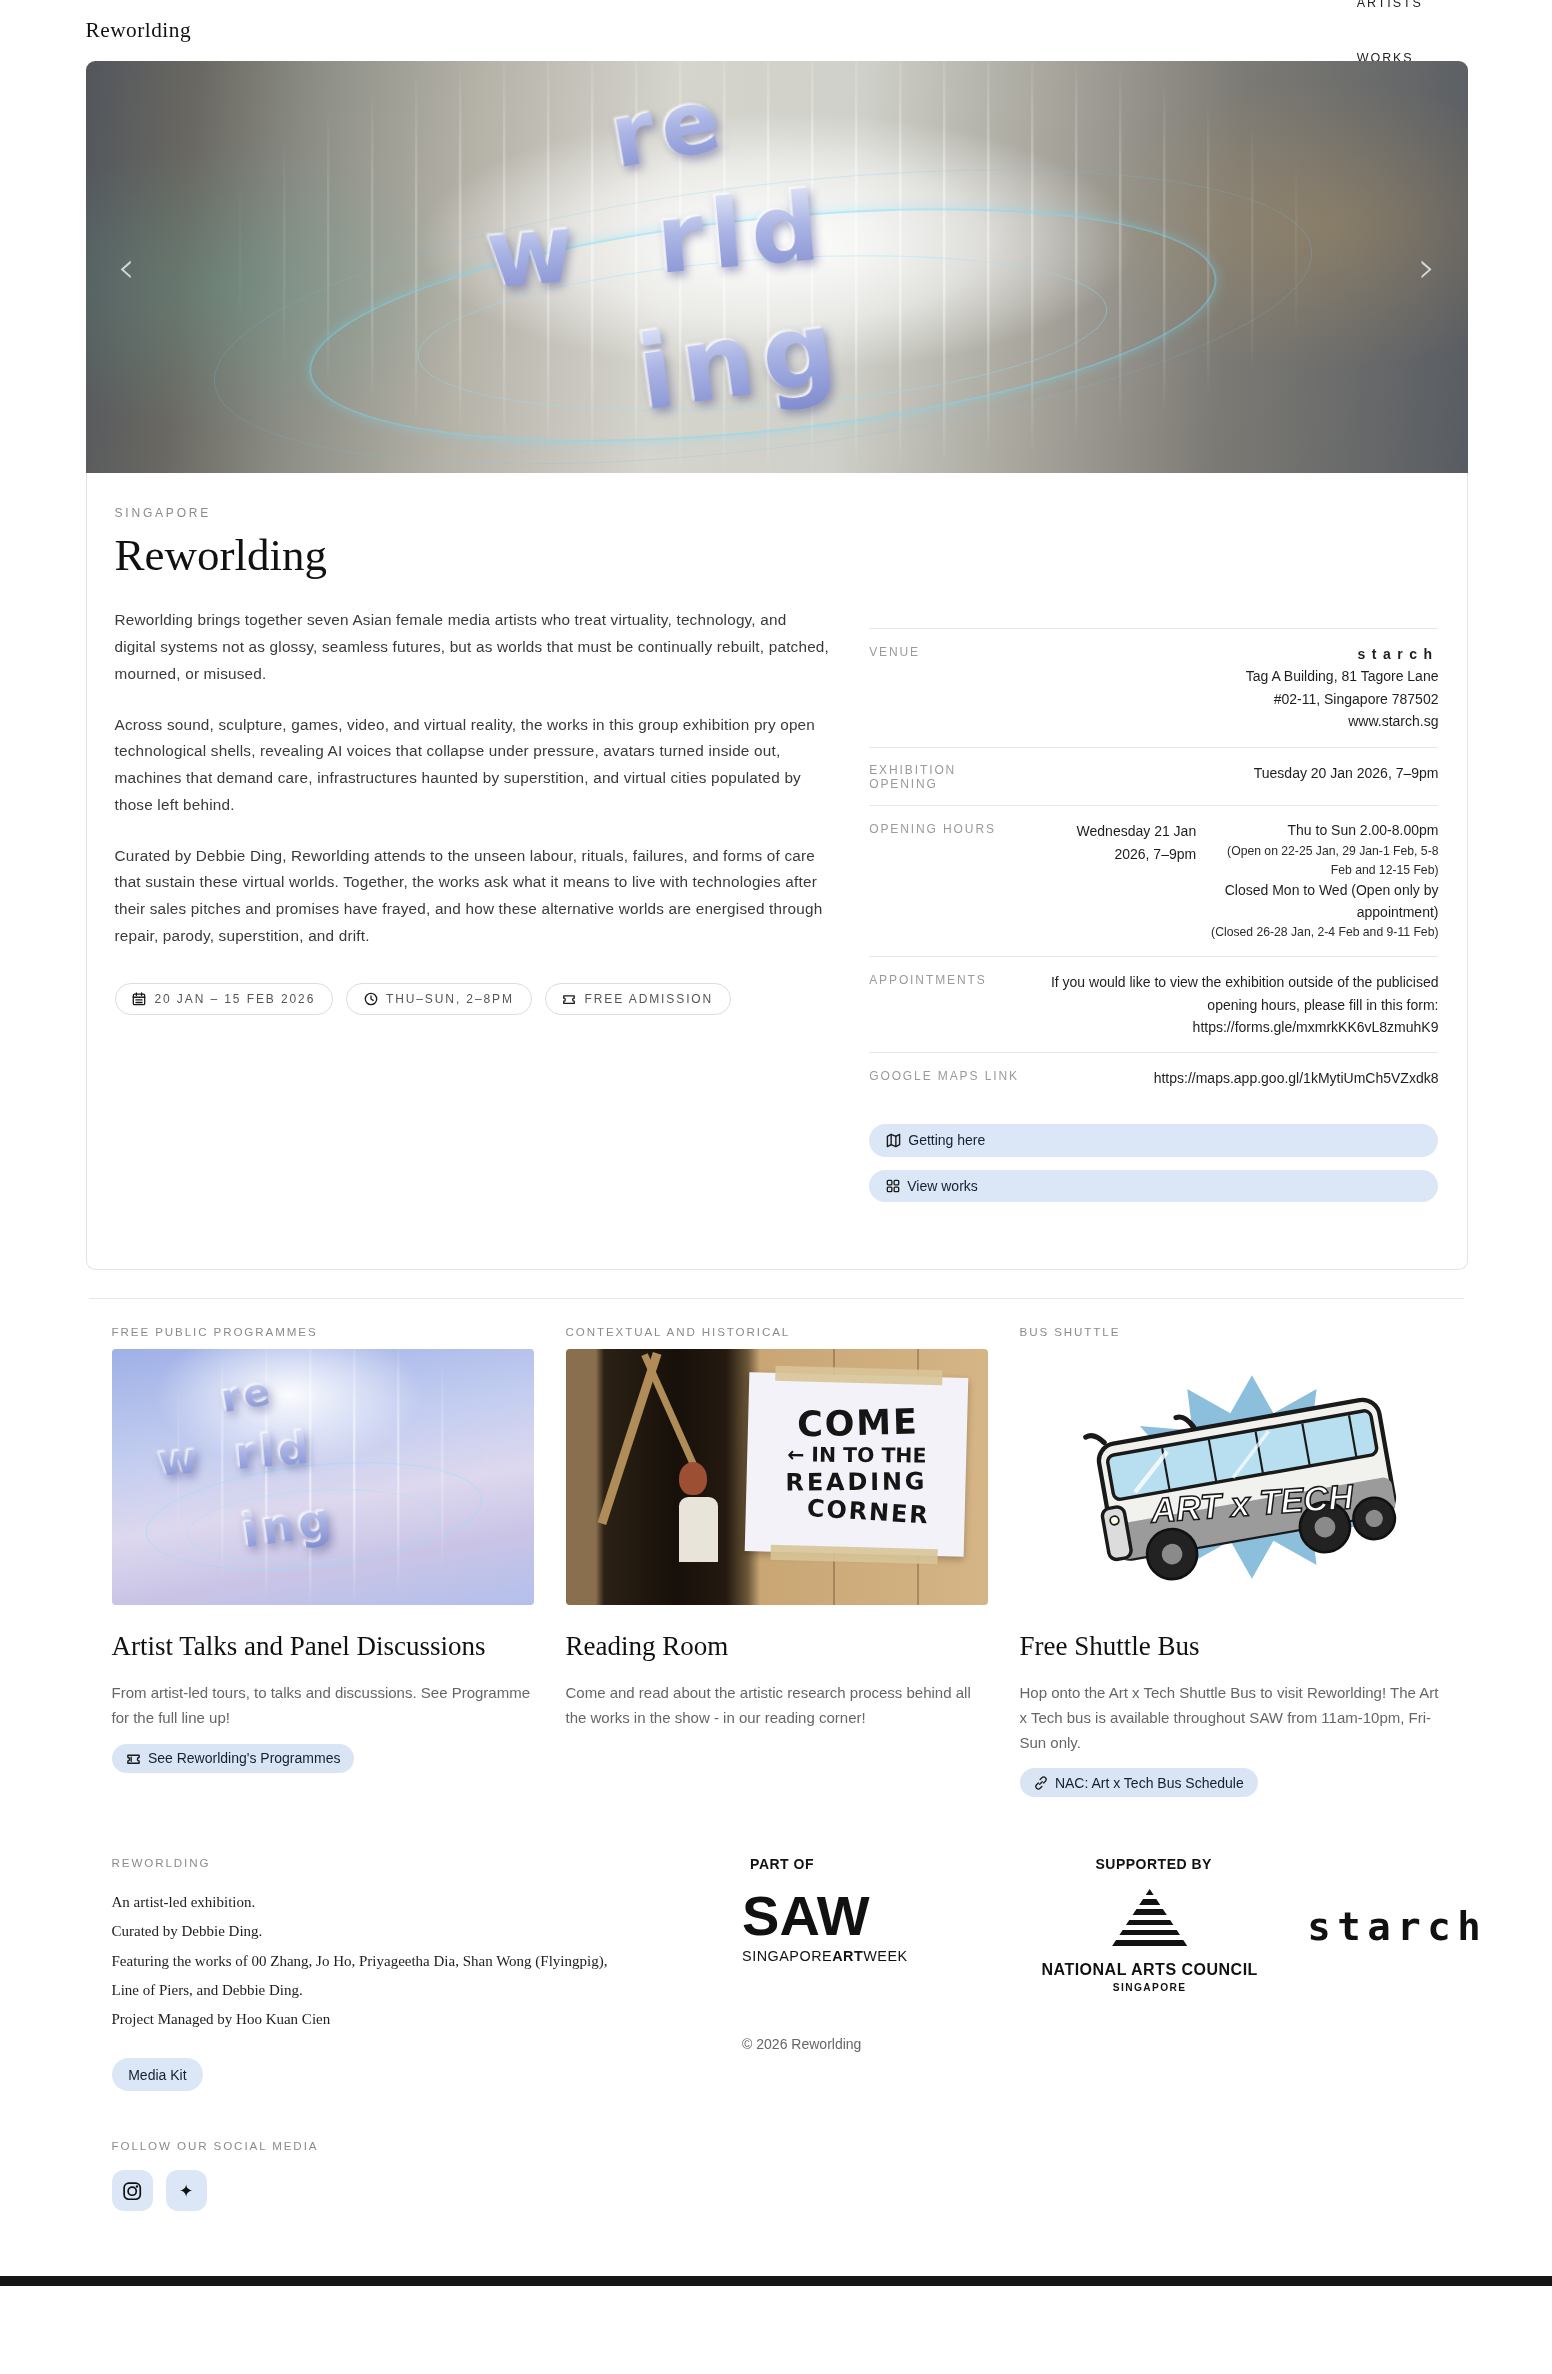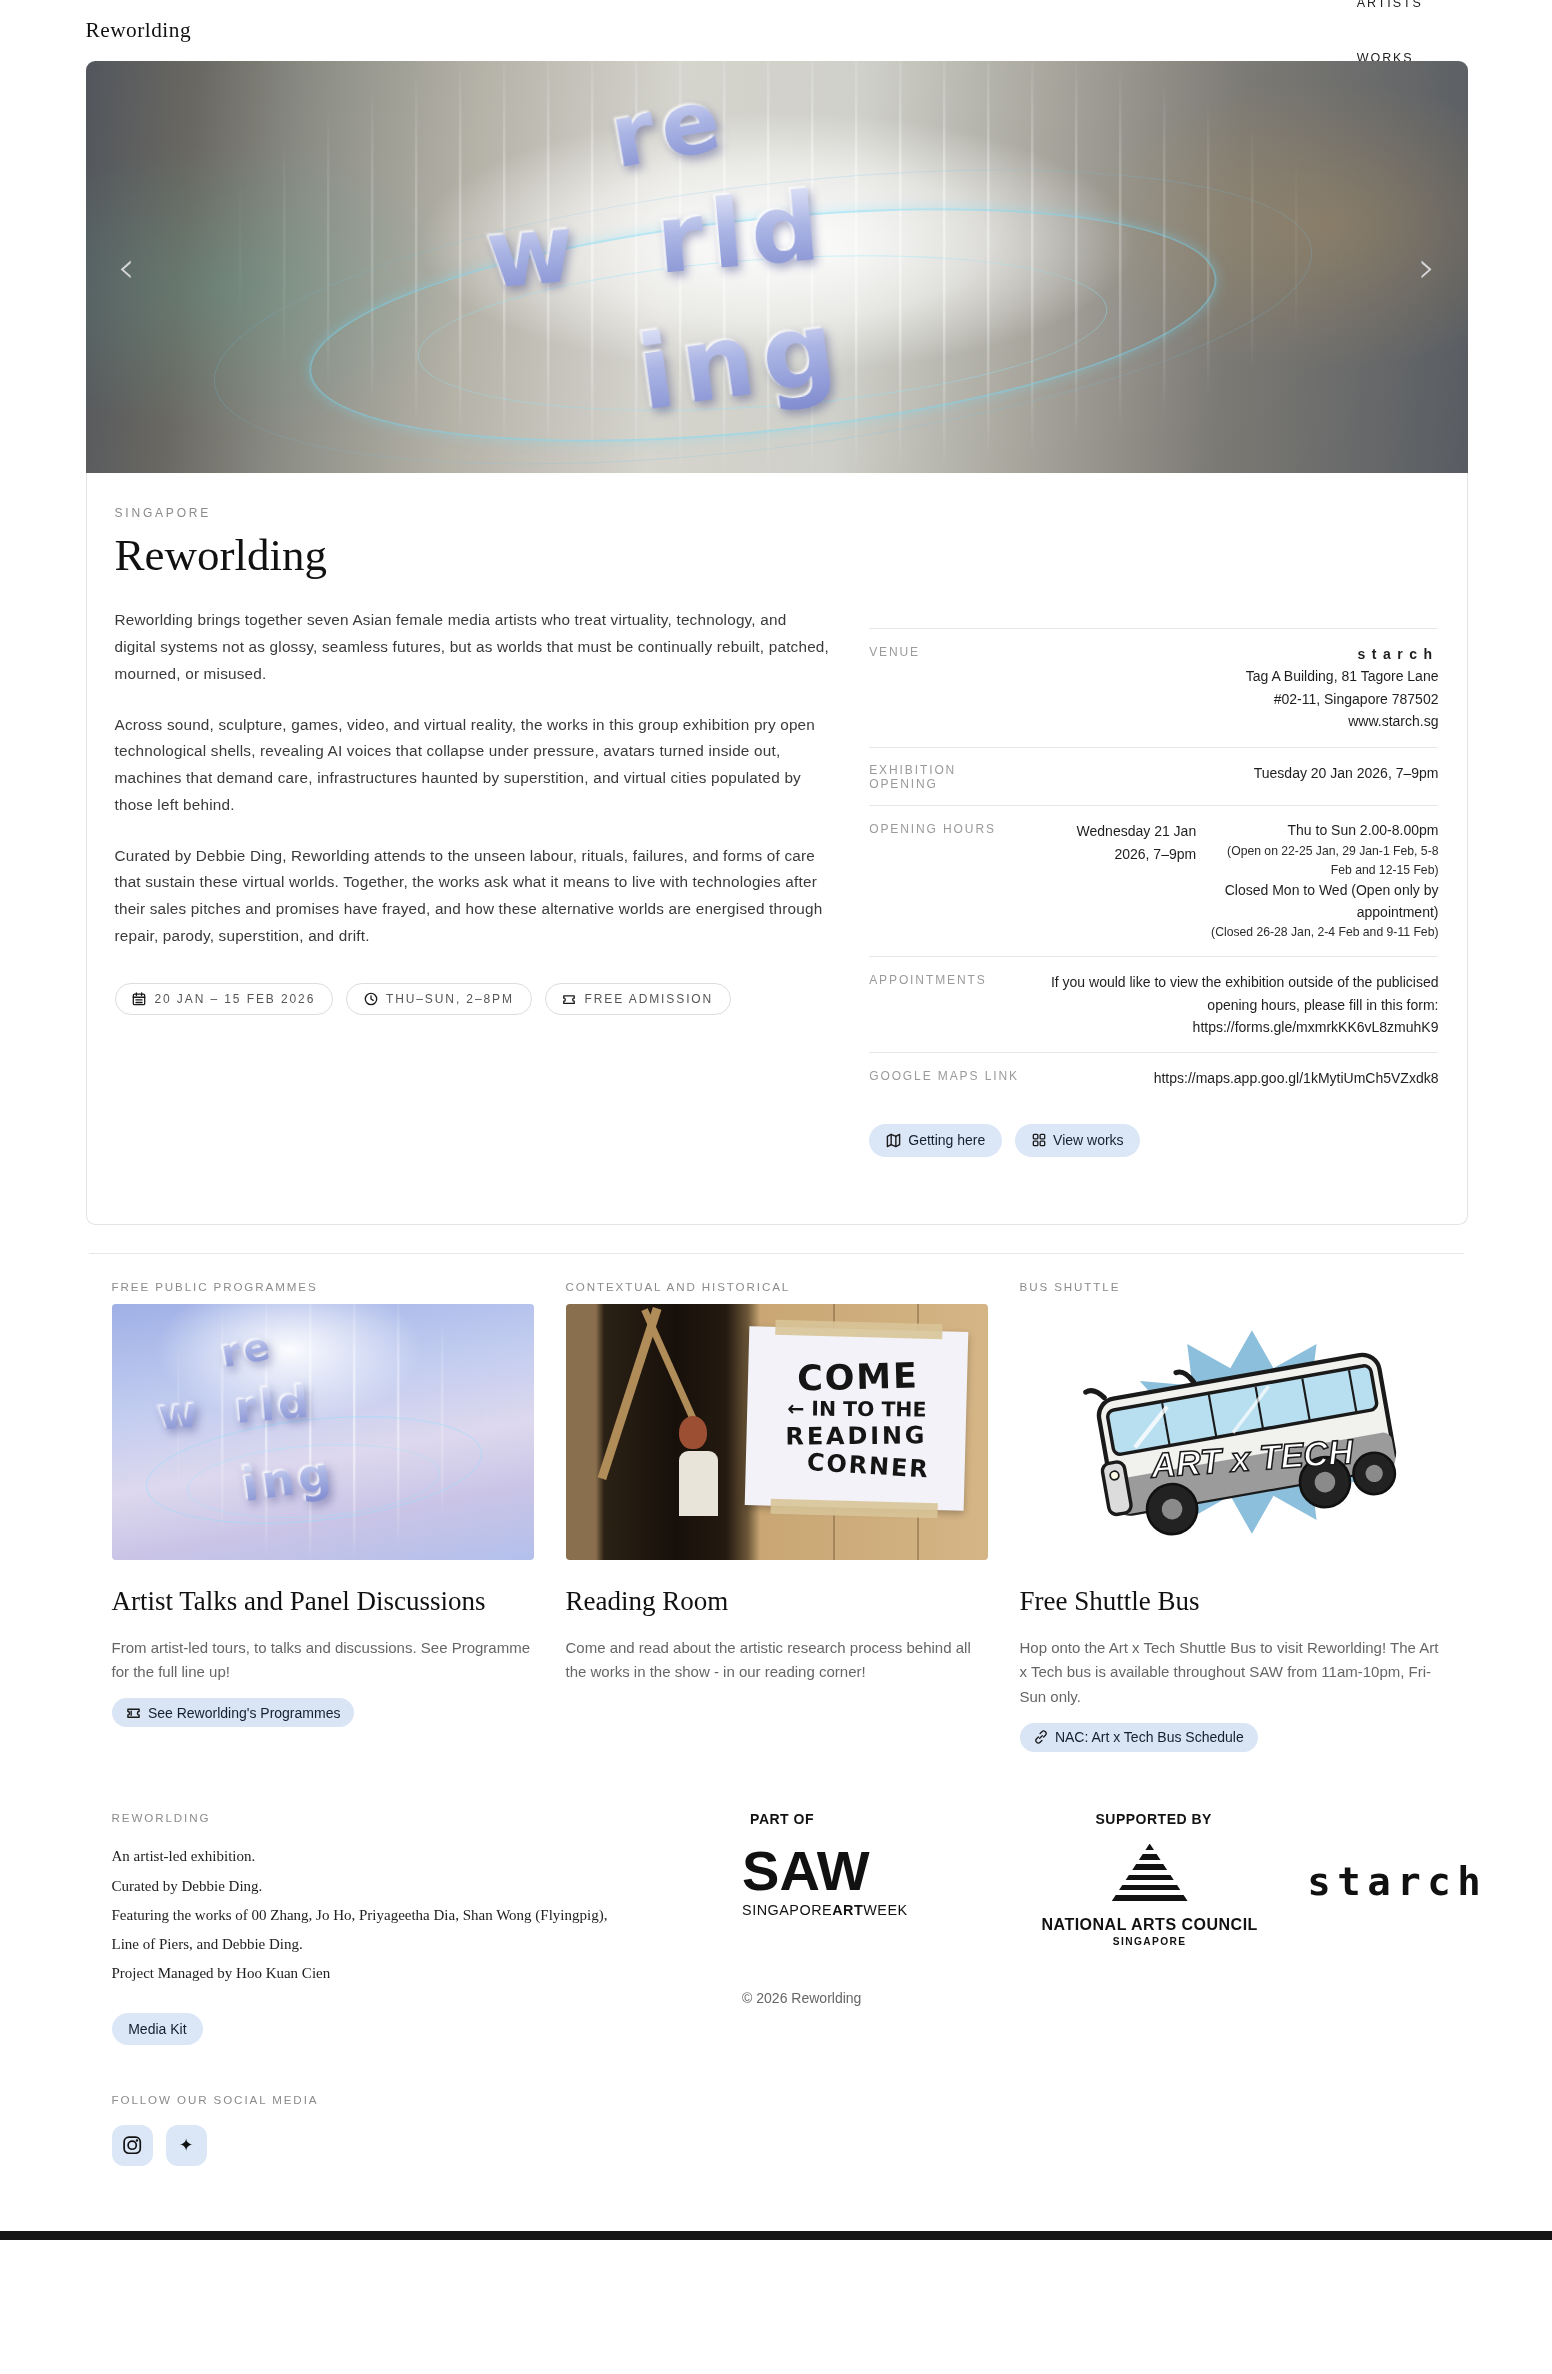--- a/index.html
+++ b/index.html
@@ -55,21 +55,21 @@
   .badge svg { flex:0 0 auto; }
 
   .info-right { width:43%; margin-top:122px; }
   .drow { display:flex; gap:13px; border-top:0.9px solid #e7e7e7; padding:14px 0; }
   .dlabel { flex:0 0 156px; font-size:12px; letter-spacing:1.9px; color:#9a9a9a; padding-top:1.9px; }
   .dvalue { flex:1; text-align:right; font-size:14px; line-height:1.6; color:#1e1e1e; }
   .brand { font-weight:700; letter-spacing:6.5px; }
   .oh-col1 { flex:0 0 158px; text-align:right; font-size:14px; line-height:1.6; }
   .oh-col2 { flex:1; text-align:right; line-height:1.55; }
   .oh-line { font-size:14px; } .oh-line.small { font-size:12.2px; color:#2c2c2c; }
-  .actions { display:flex; gap:13px; margin:20.4px 0 24px; }
+  .actions { display:flex; gap:13px; margin:20.4px 0 24px;flex-direction:column; }
   .pill-btn { display:inline-flex; align-items:center; gap:7.4px; background:#dbe7f7; border:none; border-radius:927px;
     padding:8.3px 16.7px; font-size:14px; color:#15202e; cursor:pointer; font-family:"Liberation Sans", sans-serif; }
   .license { font-size:13px; color:#777; line-height:1.65; }
 
   
   .mid-divider { border:none; border-top:0.9px solid #e8e8e8; margin:28px 3.7px 26px; }
   .cards { display:grid; grid-template-columns:1fr 1fr 1fr; gap:32px; width:1382px; margin:0 auto; padding:0 26px; }
   .card-label { font-size:11.6px; letter-spacing:1.9px; color:#8b8b8b; margin-bottom:11px; }
   .card-img { position:relative; height:256px; border-radius:3.7px; overflow:hidden; }
   .card-title { font-family:"Liberation Serif", serif; font-weight:400; font-size:27px; color:#111; margin:24px 0 16.7px; line-height:1.3; }

